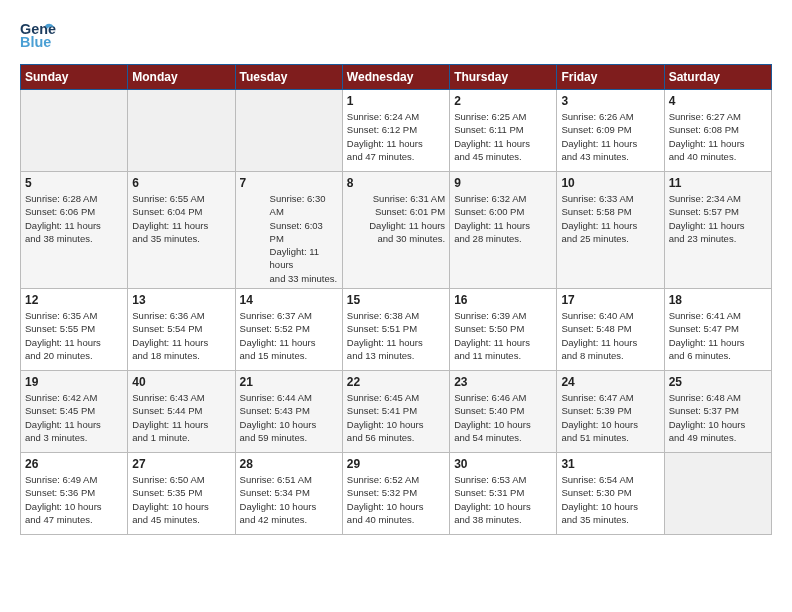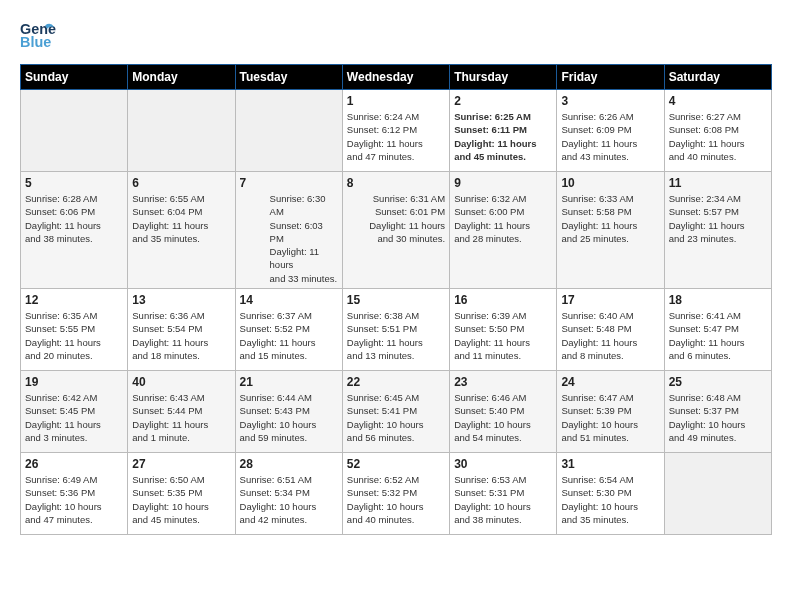--- a/index.html
+++ b/index.html
@@ -42,21 +42,21 @@
     .location-title {
       font-size: 15px;
       color: #444;
     }
     .calendar {
       width: 100%;
       border-collapse: collapse;
       table-layout: fixed;
     }
     .calendar thead tr th {
-      background: #000000;
+      background: #7f1d1d;
       color: #fff;
       font-size: 12px;
       font-weight: bold;
       padding: 5px 4px;
       text-align: left;
       border: 1px solid #1a5a9a;
     }
     .calendar tbody tr td {
       border: 1px solid #bbb;
       vertical-align: top;
@@ -122,21 +122,21 @@
           <td class="empty-cell"></td>
           <td>
             <span class="day-number">1</span>
             <div class="day-info" style="white-space: pre-line;">Sunrise: 6:24 AM
 Sunset: 6:12 PM
 Daylight: 11 hours
 and 47 minutes.</div>
           </td>
           <td>
             <span class="day-number">2</span>
-            <div class="day-info" style="white-space: pre-line; font-weight: bold;">Sunrise: 6:25 AM
+            <div class="day-info" style="white-space: pre-line;">Sunrise: 6:25 AM
 Sunset: 6:11 PM
 Daylight: 11 hours
 and 45 minutes.</div>
           </td>
           <td>
             <span class="day-number">3</span>
             <div class="day-info" style="white-space: pre-line;">Sunrise: 6:26 AM
 Sunset: 6:09 PM
 Daylight: 11 hours
 and 43 minutes.</div>
@@ -318,21 +318,21 @@
 and 45 minutes.</div>
           </td>
           <td>
             <span class="day-number">28</span>
             <div class="day-info" style="white-space: pre-line;">Sunrise: 6:51 AM
 Sunset: 5:34 PM
 Daylight: 10 hours
 and 42 minutes.</div>
           </td>
           <td>
-            <span class="day-number">52</span>
+            <span class="day-number">29</span>
             <div class="day-info" style="white-space: pre-line;">Sunrise: 6:52 AM
 Sunset: 5:32 PM
 Daylight: 10 hours
 and 40 minutes.</div>
           </td>
           <td>
             <span class="day-number">30</span>
             <div class="day-info" style="white-space: pre-line;">Sunrise: 6:53 AM
 Sunset: 5:31 PM
 Daylight: 10 hours

